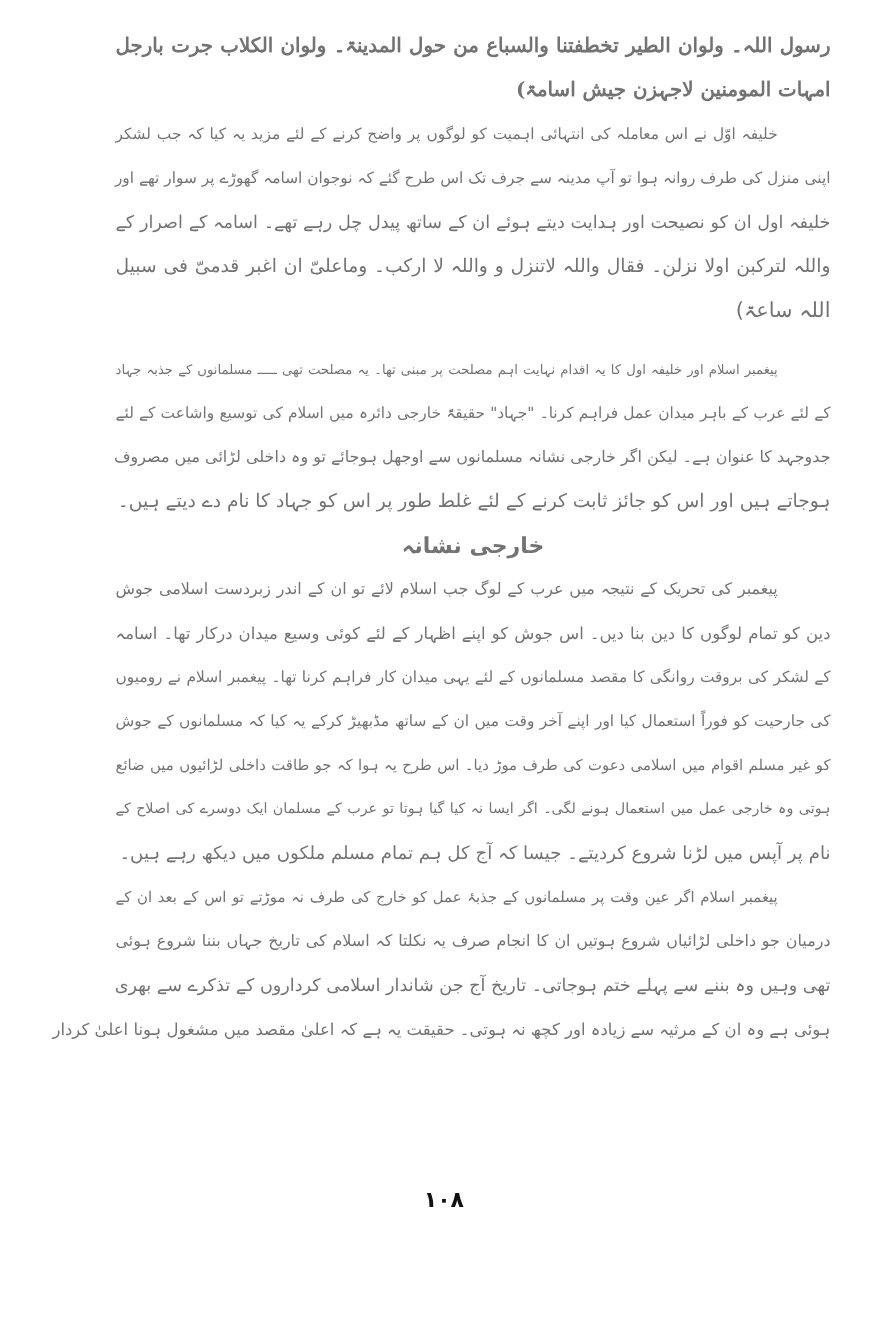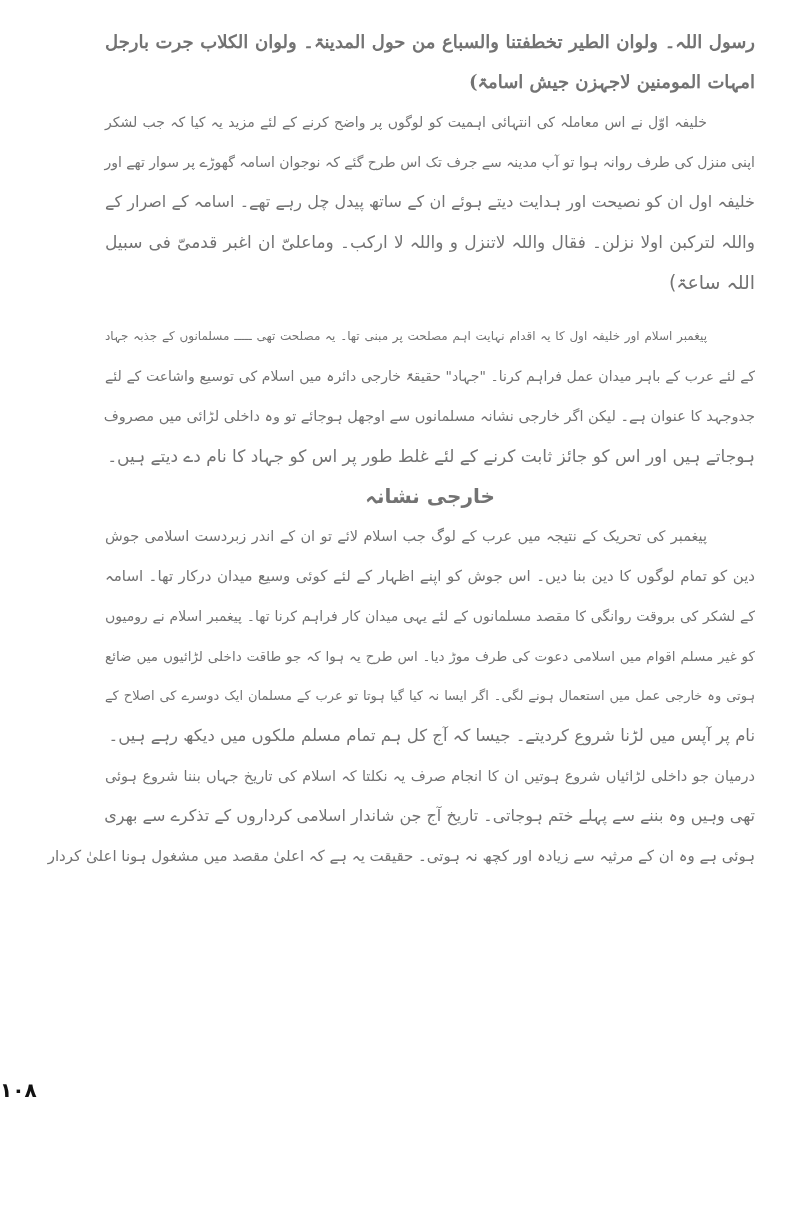--- a/index.html
+++ b/index.html
@@ -18,21 +18,21 @@
   .line.last { text-align-last: right; }
   .line.indent { padding-right: 48px; }
   .arabic { font-family: "DejaVu Serif", serif; font-weight: bold; font-size: 18px; }
   .gap { height: 14px; }
   .heading {
     display: block; text-align: center; text-align-last: center;
     height: 40px; line-height: 40px; font-size: 20px; font-weight: bold;
   }
   .page-number {
     position: absolute; left: 0; width: 807px; top: 1078px;
-    text-align: left; font-family: "DejaVu Sans", sans-serif;
+    text-align: center; font-family: "DejaVu Sans", sans-serif;
     font-weight: bold; font-size: 20px; color: #111;
   }
 </style>
 </head>
 <body>
 
 <div class="page">
 
   <div>
     <span class="line arabic">رسول اللہ۔ ولوان الطیر تخطفتنا والسباع من حول المدینۃ۔ ولوان الکلاب جرت بارجل</span>
@@ -55,26 +55,28 @@
     <span class="line" style="font-size: 14.5px;">جدوجہد کا عنوان ہے۔ لیکن اگر خارجی نشانہ مسلمانوں سے اوجھل ہوجائے تو وہ داخلی لڑائی میں مصروف</span>
     <span class="line last" style="font-size: 17px;">ہوجاتے ہیں اور اس کو جائز ثابت کرنے کے لئے غلط طور پر اس کو جہاد کا نام دے دیتے ہیں۔</span>
   </div>
 
   <span class="heading">خارجی نشانہ</span>
 
   <div>
     <span class="line indent" style="font-size: 14.5px;">پیغمبر کی تحریک کے نتیجہ میں عرب کے لوگ جب اسلام لائے تو ان کے اندر زبردست اسلامی جوش</span>
     <span class="line" style="font-size: 15px;">دین کو تمام لوگوں کا دین بنا دیں۔ اس جوش کو اپنے اظہار کے لئے کوئی وسیع میدان درکار تھا۔ اسامہ</span>
     <span class="line" style="font-size: 14px;">کے لشکر کی بروقت روانگی کا مقصد مسلمانوں کے لئے یہی میدان کار فراہم کرنا تھا۔ پیغمبر اسلام نے رومیوں</span>
+    <span class="line" style="font-size: 14px;">کی جارحیت کو فوراً استعمال کیا اور اپنے آخر وقت میں ان کے ساتھ مڈبھیڑ کرکے یہ کیا کہ مسلمانوں کے جوش</span>
     <span class="line" style="font-size: 13.5px;">کو غیر مسلم اقوام میں اسلامی دعوت کی طرف موڑ دیا۔ اس طرح یہ ہوا کہ جو طاقت داخلی لڑائیوں میں ضائع</span>
     <span class="line" style="font-size: 13px;">ہوتی وہ خارجی عمل میں استعمال ہونے لگی۔ اگر ایسا نہ کیا گیا ہوتا تو عرب کے مسلمان ایک دوسرے کی اصلاح کے</span>
     <span class="line last" style="font-size: 16.5px;">نام پر آپس میں لڑنا شروع کردیتے۔ جیسا کہ آج کل ہم تمام مسلم ملکوں میں دیکھ رہے ہیں۔</span>
   </div>
 
   <div>
+    <span class="line indent" style="font-size: 13.5px;">پیغمبر اسلام اگر عین وقت پر مسلمانوں کے جذبۂ عمل کو خارج کی طرف نہ موڑتے تو اس کے بعد ان کے</span>
     <span class="line" style="font-size: 14.5px;">درمیان جو داخلی لڑائیاں شروع ہوتیں ان کا انجام صرف یہ نکلتا کہ اسلام کی تاریخ جہاں بننا شروع ہوئی</span>
     <span class="line" style="font-size: 16px;">تھی وہیں وہ بننے سے پہلے ختم ہوجاتی۔ تاریخ آج جن شاندار اسلامی کرداروں کے تذکرے سے بھری</span>
     <span class="line" style="font-size: 15px;">ہوئی ہے وہ ان کے مرثیہ سے زیادہ اور کچھ نہ ہوتی۔ حقیقت یہ ہے کہ اعلیٰ مقصد میں مشغول ہونا اعلیٰ کردار</span>
   </div>
 
 </div>
 
 <div class="page-number">١٠٨</div>
 
 </body></html>

